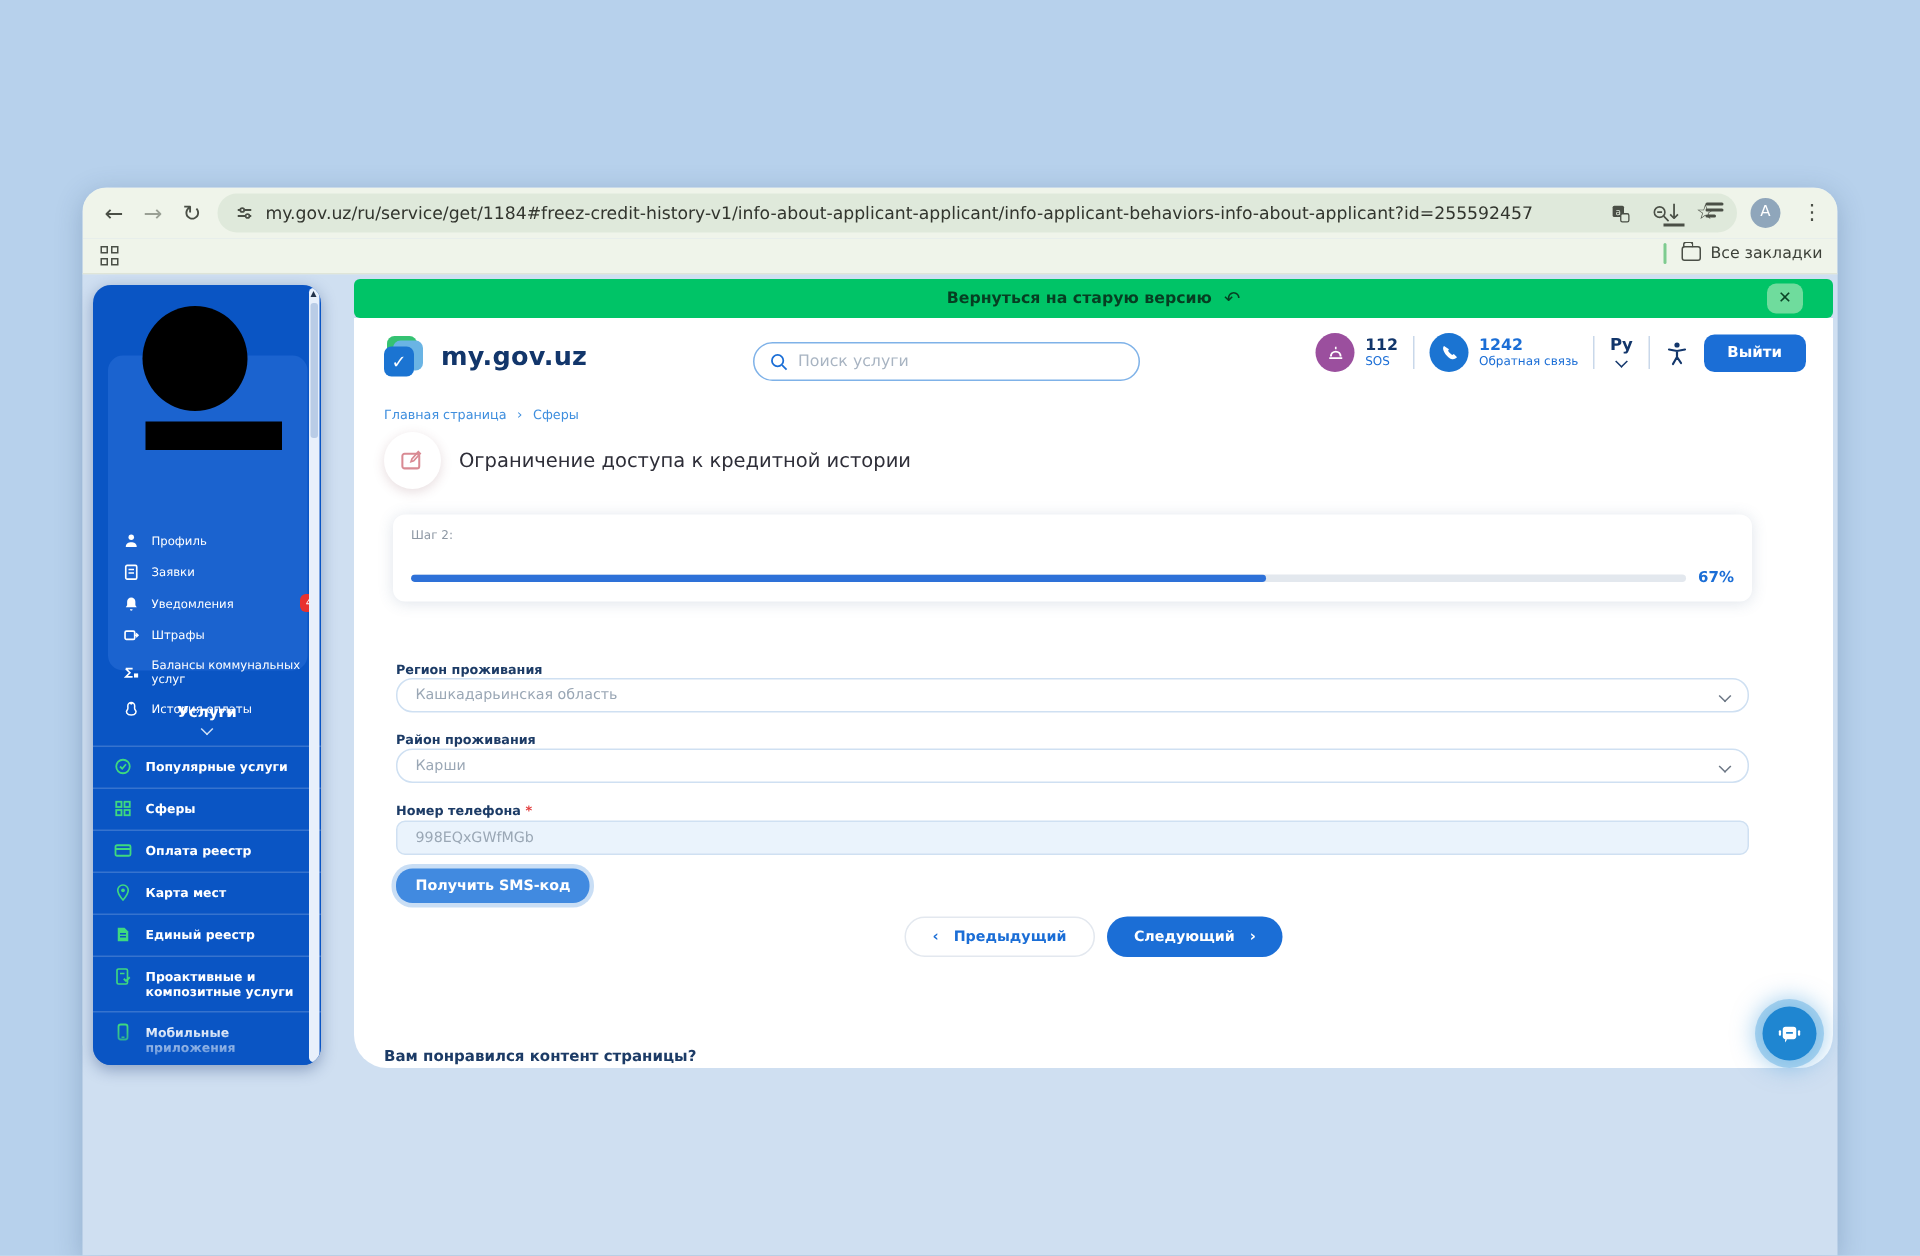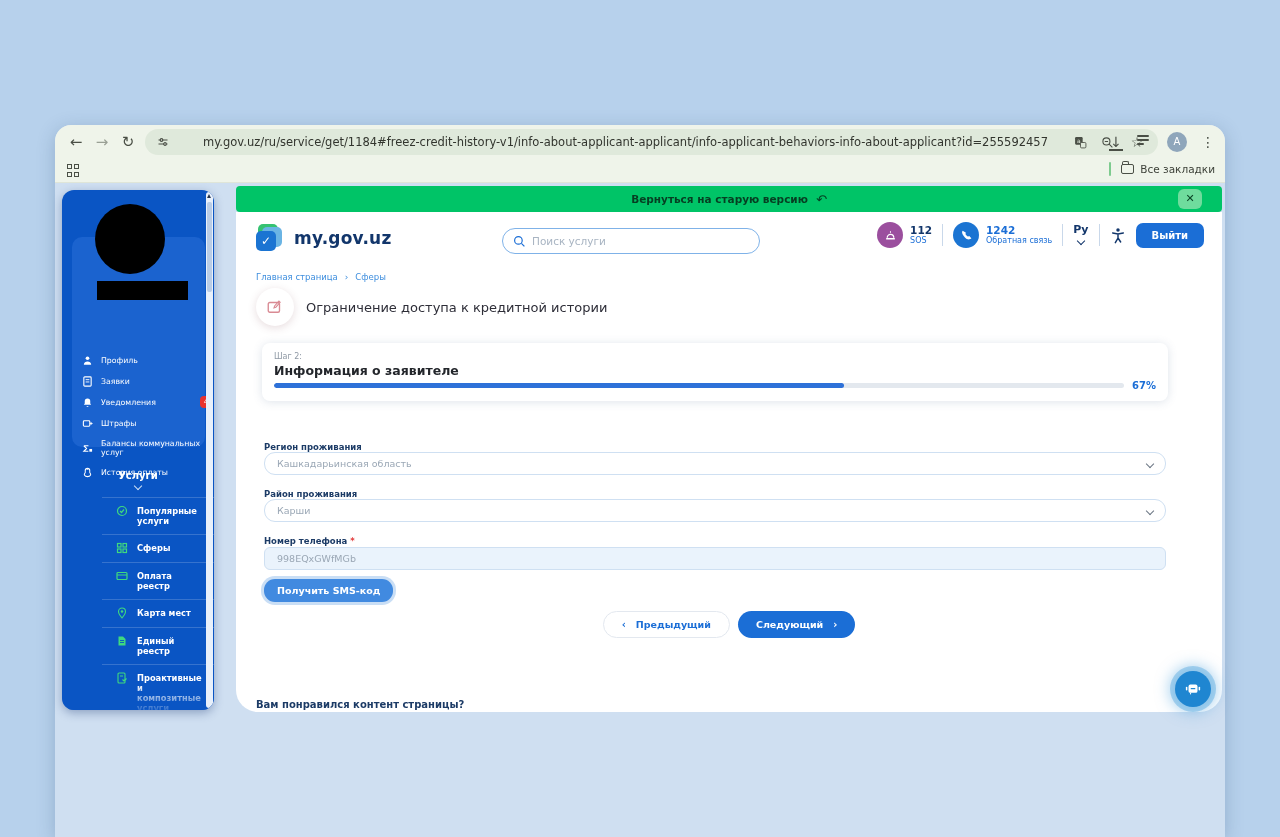--- a/index.html
+++ b/index.html
@@ -11,21 +11,21 @@
   .bwindow { position:absolute; left:55px; top:125px; width:1170px; height:712px;
              border-radius:16px 16px 0 0; background:#cfdff1; overflow:hidden;
              box-shadow:0 4px 18px rgba(40,70,110,.25); }
   .toolbar { position:absolute; left:0; top:0; width:100%; height:34px; background:#eff4ea; }
   .navbtn { position:absolute; top:4px; width:26px; height:26px; border-radius:50%;
             color:#4a4f46; font-size:15px; text-align:center; line-height:26px; }
   .navbtn.dim { color:#9aa095; }
   .urlpill { position:absolute; left:90px; top:4px; width:1013px; height:26px; background:#dfe9db;
              border-radius:13px; display:flex; align-items:center; color:#3c4038; }
   .tuneicon { margin:0 8px 0 12px; flex:0 0 auto; }
-  .urltext { font-size:11.5px; color:#32352e; white-space:nowrap; overflow:hidden; flex:1 1 auto;text-align:center; }
+  .urltext { font-size:11.5px; color:#32352e; white-space:nowrap; overflow:hidden; flex:1 1 auto; }
   .pillicons { display:flex; gap:14px; margin-right:12px; align-items:center; flex:0 0 auto; }
   .chromeright { position:absolute; right:8px; top:4px; display:flex; gap:12px; align-items:center; height:26px; }
   .gicon { width:18px; height:18px; color:#4a4f46; font-size:14px; line-height:18px; text-align:center; }
   .avatarA { width:20px; height:20px; border-radius:50%; background:#8fa6bb; color:#fff;
              font-size:10px; line-height:20px; text-align:center; }
   .dl-icon { position:relative; }
   .dl-icon:after { content:""; position:absolute; left:2px; right:2px; bottom:0; border-bottom:2px solid #4a4f46; }
   .rl-icon span { display:block; height:2px; background:#4a4f46; margin:2px 0; border-radius:1px; }
   .rl-icon span:nth-child(1){width:12px} .rl-icon span:nth-child(2){width:12px} .rl-icon span:nth-child(3){width:7px}
   .bookbar { position:absolute; left:0; top:34px; width:100%; height:24px; background:#eff4ea;
@@ -138,21 +138,21 @@
   .pm-item { display:flex; align-items:center; gap:8px; padding:5px 6px 5px 10px; color:#fff; font-size:7.8px; position:relative; }
   .pm-item svg { flex:0 0 auto; }
   .pm-chev { position:absolute; right:8px; font-size:8px; color:#cfe0f5; }
   .pm-badge { position:absolute; right:8px; top:4px; width:12px; height:12px; background:#e8322e; border-radius:4px;
               color:#fff; font-size:7px; line-height:12px; text-align:center; }
   .svcs { position:absolute; left:0; top:276px; width:152px; }
   .svc-head { display:flex; justify-content:space-between; align-items:center; padding:4px 14px 8px 14px;
               color:#fff; font-size:10px; font-weight:bold;flex-direction:column; }
   .svc-head .chev-dn { border-color:#cfe0f5; }
   .svc-item { display:flex; align-items:flex-start; gap:9px; padding:8px 8px 8px 14px; color:#fff;
-              font-size:8.3px; font-weight:bold; border-top:1px solid rgba(255,255,255,.18); line-height:10px;margin-left:40px; }
+              font-size:8.3px; font-weight:bold; border-top:1px solid rgba(255,255,255,.18); line-height:10px; }
   .svc-item:first-of-type { border-top:none; }
   .svc-item svg { flex:0 0 auto; margin-top:-1px; }
   .sb-fade { position:absolute; left:0; bottom:0; width:100%; height:26px;
              background:linear-gradient(rgba(10,85,196,0), rgba(10,85,196,.85)); pointer-events:none; }
 
   
   .chatbtn { position:absolute; left:1175px; top:671px; width:36px; height:36px; border-radius:50%;
              background:#1f86d1; box-shadow:0 0 0 5px rgba(90,170,225,.45), 0 0 14px 6px rgba(90,170,225,.5);
              display:flex; align-items:center; justify-content:center; }
 </style>
@@ -293,21 +293,20 @@
             <svg width="18" height="18" viewBox="0 0 24 24">
               <rect x="3" y="6" width="15" height="13" rx="2" fill="none" stroke="#d98a93" stroke-width="1.8"></rect>
               <path d="M20 4l-7 8-1 3 3-1 7-8z" fill="none" stroke="#d98a93" stroke-width="1.8" transform="scale(0.82) translate(1,1)"></path>
             </svg>
           </div>
           <div class="ptitle">Ограничение доступа к кредитной истории</div>
         </div>
 
         <div class="stepcard">
           <div class="steplab">Шаг 2:</div>
-          <div class="steptitle">Информация о заявителе</div>
           <div class="progress-row">
             <div class="ptrack">
               <div class="pfill" style="width:67%"></div>
             </div>
             <div class="ppct">67%</div>
           </div>
         </div>
 
         <div class="flabel" style="top:230px">Регион проживания</div>
         <div class="fselect" style="top:240px">

